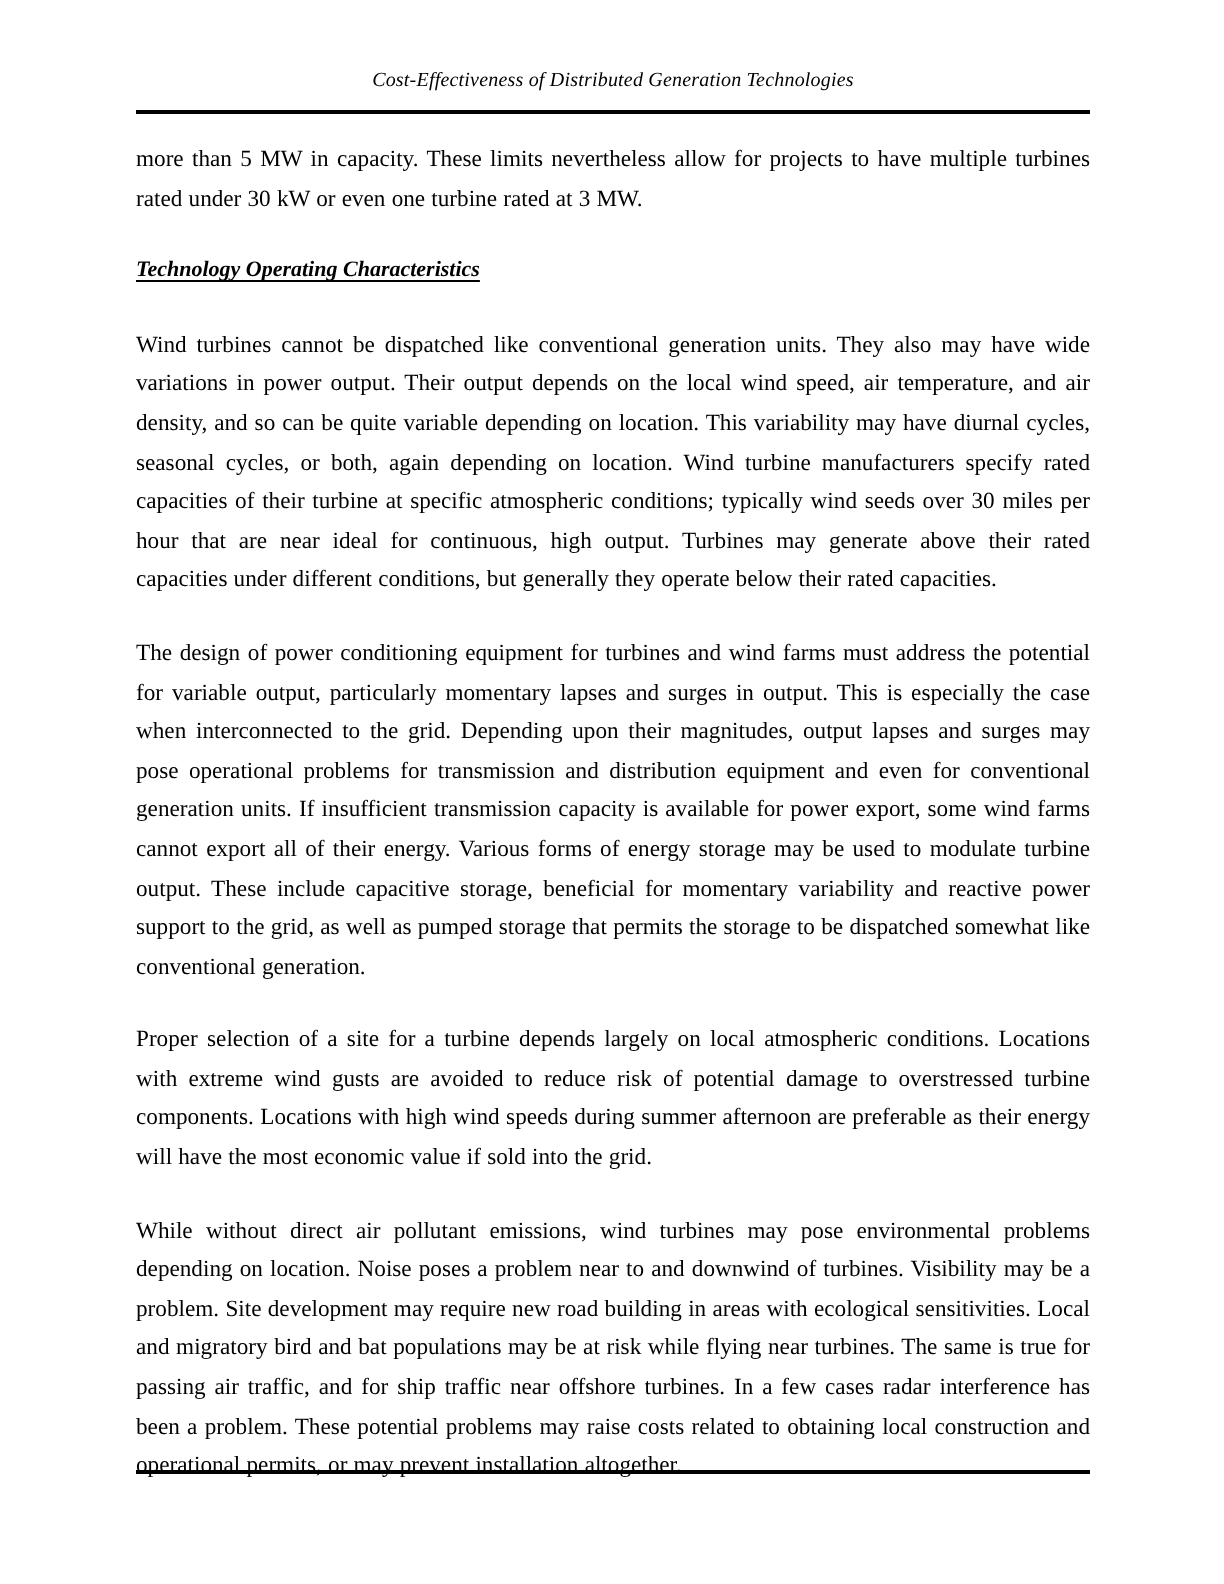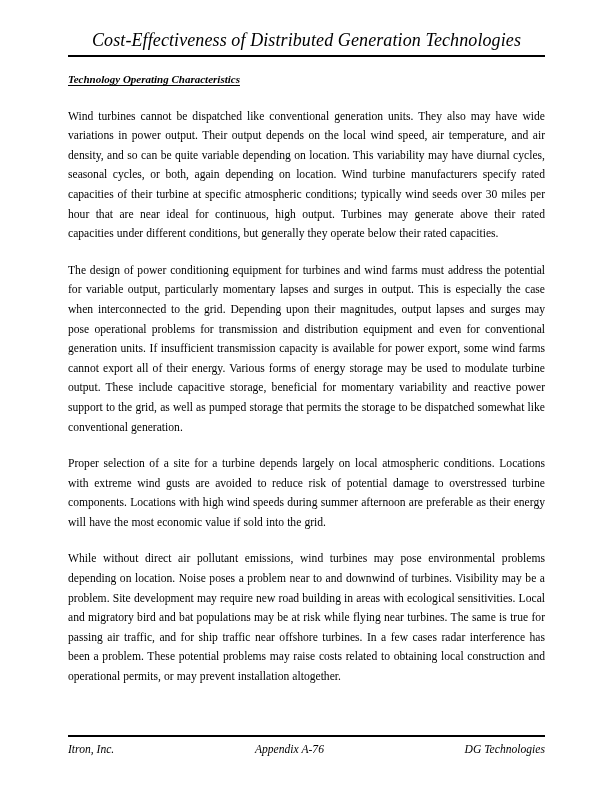--- a/index.html
+++ b/index.html
@@ -24,21 +24,21 @@
   .running-header {
     position: absolute;
     left: 68px;
     top: 33px;
     width: 477px;
   }
   .running-header .header-title {
     display: block;
     text-align: center;
     font-style: italic;
-    font-size: 18px;
+    font-size: 10px;
     line-height: 15px;
     letter-spacing: 0.1px;
     white-space: nowrap;
   }
   .rule {
     position: absolute;
     left: 68px;
     width: 477px;
     height: 0;
     border: 0;
@@ -114,34 +114,30 @@
 <div class="page">
 
   <div class="running-header">
     <span class="header-title">Cost-Effectiveness of Distributed Generation Technologies</span>
   </div>
 
   <hr class="rule rule-header">
 
   <div class="body-column">
 
+    <p class="para">more than 5 MW in capacity.  These limits nevertheless allow for projects to have multiple turbines rated under 30 kW or even one turbine rated at 3 MW.</p>
 
     <p class="section-heading"><span class="heading-text">Technology Operating Characteristics</span></p>
 
     <p class="para">Wind turbines cannot be dispatched like conventional generation units.  They also may have wide variations in power output.  Their output depends on the local wind speed, air temperature, and air density, and so can be quite variable depending on location.  This variability may have diurnal cycles, seasonal cycles, or both, again depending on location.   Wind turbine manufacturers specify rated capacities of their turbine at specific atmospheric conditions; typically wind seeds over 30 miles per hour that are near ideal for continuous, high output.  Turbines may generate above their rated capacities under different conditions, but generally they operate below their rated capacities.</p>
 
     <p class="para">The design of power conditioning equipment for turbines and wind farms must address the potential for variable output, particularly momentary lapses and surges in output.  This is especially the case when interconnected to the grid.  Depending upon their magnitudes, output lapses and surges may pose operational problems for transmission and distribution equipment and even for conventional generation units.  If insufficient transmission capacity is available for power export, some wind farms cannot export all of their energy.  Various forms of energy storage may be used to modulate turbine output.  These include capacitive storage, beneficial for momentary variability and reactive power support to the grid, as well as pumped storage that permits the storage to be dispatched somewhat like conventional generation.</p>
 
     <p class="para">Proper selection of a site for a turbine depends largely on local atmospheric conditions.  Locations with extreme wind gusts are avoided to reduce risk of potential damage to overstressed turbine components.  Locations with high wind speeds during summer afternoon are preferable as their energy will have the most economic value if sold into the grid.</p>
 
     <p class="para">While without direct air pollutant emissions, wind turbines may pose environmental problems depending on location.  Noise poses a problem near to and downwind of turbines.  Visibility may be a problem.  Site development may require new road building in areas with ecological sensitivities.  Local and migratory bird and bat populations may be at risk while flying near turbines.  The same is true for passing air traffic, and for ship traffic near offshore turbines.  In a few cases radar interference has been a problem.  These potential problems may raise costs related to obtaining local construction and operational permits, or may prevent installation altogether.</p>
 
   </div>
 
   <hr class="rule rule-footer">
 
-  <div class="running-footer">
-    <span class="footer-left">Itron, Inc.</span>
-    <span class="footer-center">Appendix A-76</span>
-    <span class="footer-right">DG Technologies</span>
-  </div>
 
 </div>
 
 </body></html>

